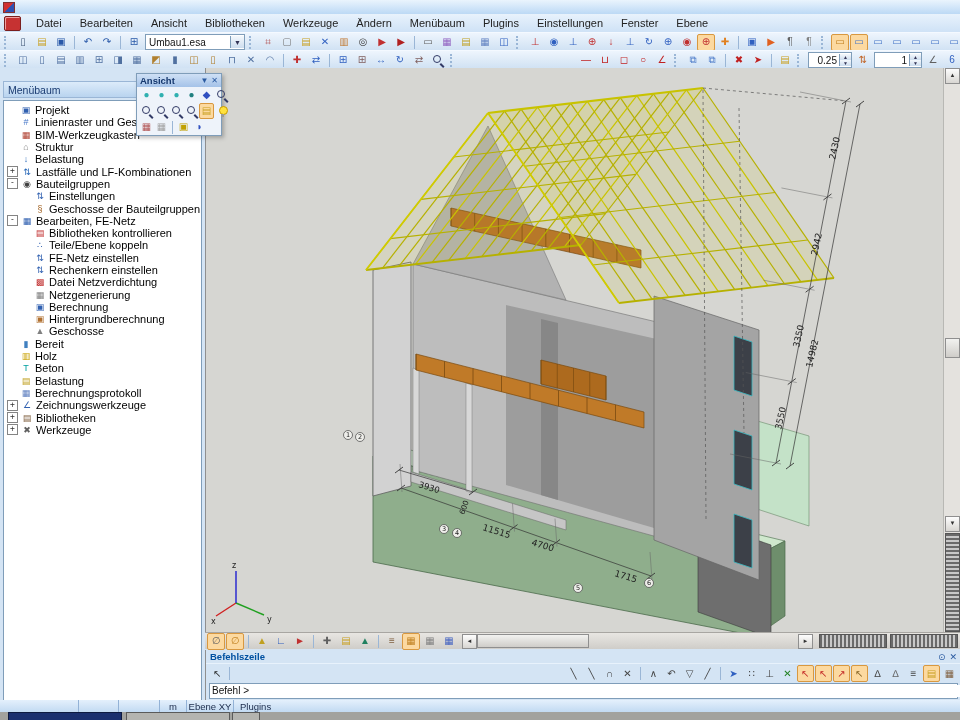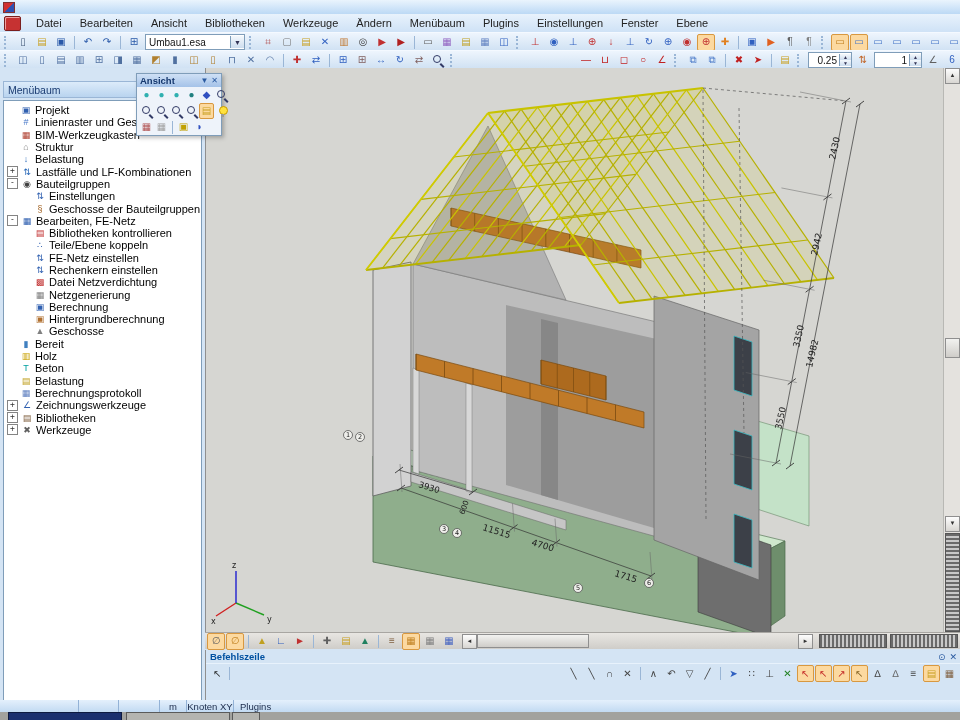--- a/index.html
+++ b/index.html
@@ -684,28 +684,31 @@
         <span class="tbico hl" style="color: rgb(192, 32, 32);">↖</span>
         <span class="tbico hl" style="color: rgb(192, 32, 32);">↗</span>
         <span class="tbico hl" style="color: rgb(128, 96, 32);">↖</span>
         <span class="tbico" style="color: rgb(68, 68, 68);">∆</span>
         <span class="tbico" style="color: rgb(102, 102, 102);">∆</span>
         <span class="tbico" style="color: rgb(68, 68, 68);">≡</span>
         <span class="tbico hl" style="color: rgb(200, 160, 32);">▤</span>
         <span class="tbico" style="color: rgb(128, 96, 64);">▦</span>
       </span>
   </div>
+  <div id="cmdinput">
+    <input type="text" value="Befehl &gt;" style="">
+  </div>
 </div>
 
 <div id="statusbar" class="abs">
   <div class="cell" style="width:78px;"></div>
   <div class="cell" style="width:39px;"></div>
   <div class="cell" style="width:40px;"></div>
   <div class="cell" style="width:26px;">m</div>
-  <div class="cell" style="width:46px;">Knoten XY</div>
+  <div class="cell" style="width:46px;">Ebene XY</div>
   <div class="cell" style="border-right:none;justify-content:flex-start;padding-left:6px;">Plugins</div>
 </div>
 
 <div id="bstrip" class="abs">
   <div class="navy"></div>
   <div class="tbox" style="left:126px;width:102px;"></div>
   <div class="tbox" style="left:232px;width:26px;"></div>
 </div>
 
 </body></html>

